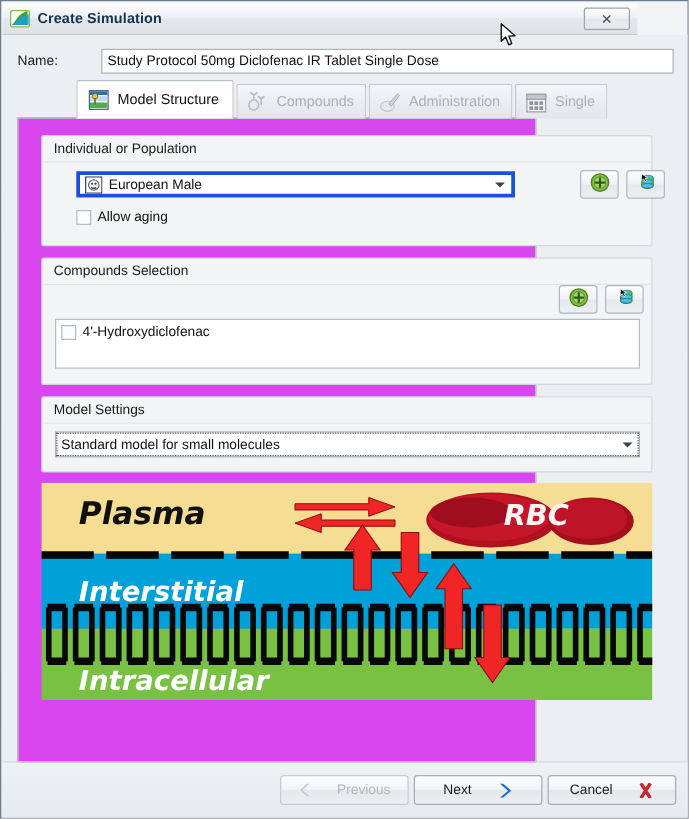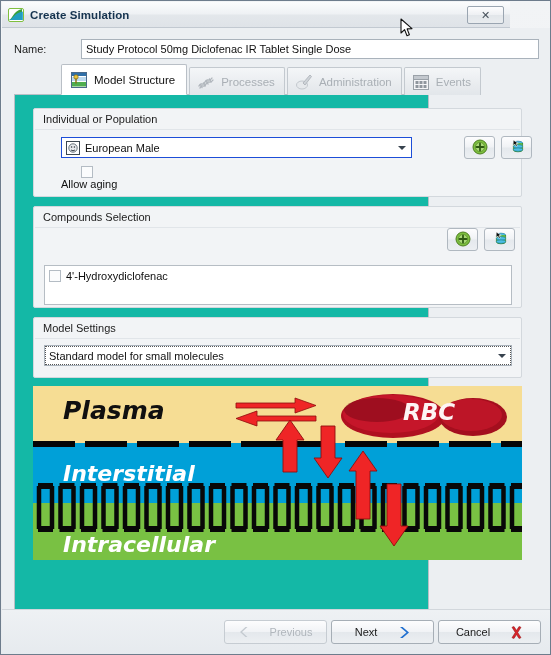--- a/index.html
+++ b/index.html
@@ -137,21 +137,21 @@
     position: relative;
   }
   .tab-label { white-space: nowrap; }
 
   
   .tabpage {
     position: absolute;
     left: 12px; top: 66px;
     width: 415px; height: 537px;
     box-sizing: border-box;
-    background: #14b8a6;
+    background: #d946ef;
     border: 1px solid #b9bfc6;
   }
 
   
   .group {
     position: absolute;
     box-sizing: border-box;
     border: 1px solid #d3d8dd;
     background: #f2f4f6;
     border-radius: 2px;
@@ -171,21 +171,21 @@
 
   #grp-individual { left: 18px; top: 13px; width: 489px; height: 89px; }
   #grp-compounds  { left: 18px; top: 111px; width: 489px; height: 102px; }
   #grp-settings   { left: 18px; top: 222px; width: 489px; height: 61px; }
 
   
   .combo {
     position: absolute;
     box-sizing: border-box;
     background: #ffffff;
-    border: 1px solid #1d4ed8;
+    border: 3px solid #1d4ed8;
     display: flex;
     align-items: center;
     padding-left: 4px;
     font-size: 11px;
     color: #101010;
   }
   .combo .arrow {
     position: absolute;
     right: 5px; top: 50%;
     margin-top: -2px;
@@ -222,21 +222,20 @@
   #btn-add-compound { left: 413px; top: 21px; }
   #btn-load-compound { left: 450px; top: 21px; }
 
   
   .cbrow {
     display: flex;
     align-items: center;
     height: 16px;
     font-size: 11px;
     color: #101010;
-    flex-direction: column;
   }
   .cbox {
     width: 12px; height: 12px;
     box-sizing: border-box;
     border: 1px solid #b4bcc4;
     background: #fbfcfd;
     margin-right: 5px;
     flex: 0 0 auto;
     position: relative;
   }
@@ -253,21 +252,20 @@
 
   
   .listbox {
     position: absolute;
     left: 10px; top: 48px;
     width: 468px; height: 40px;
     box-sizing: border-box;
     background: #ffffff;
     border: 1px solid #b6bdc4;
     overflow: hidden;
-    margin-top: 10px;
   }
   .listitem {
     display: flex;
     align-items: center;
     height: 19px;
     padding-left: 4px;
     border-bottom: 1px solid #e9ecef;
     font-size: 11px;
     color: #101010;
   }
@@ -339,33 +337,33 @@
             <rect x="3" y="3" width="14" height="3" fill="#2f6fa8"></rect>
             <rect x="3" y="7" width="14" height="4" fill="#bcd9ef"></rect>
             <rect x="3" y="12" width="14" height="4.5" fill="#4fae4f"></rect>
             <circle cx="7" cy="7" r="2.2" fill="#e8c53c" stroke="#8a6c12" stroke-width="0.7"></circle>
             <rect x="6.3" y="8.5" width="1.4" height="5" fill="#8a6c12"></rect>
           </svg>
         </span>
         <span class="tab-label">Model Structure</span>
       </div>
 
-
       <div class="tab">
         <span class="tab-icon">
           <svg width="20" height="20" viewBox="0 0 20 20">
-            <g fill="none" stroke="#b0b6bc" stroke-width="1.4" stroke-linecap="round">
-              <path d="M3 14 C5 9 7 15 9 10 C11 5 13 11 16 6"></path>
-              <path d="M4 16 C6 11 8 17 10 12 C12 7 14 13 17 8"></path>
-              <path d="M4.5 12.5 L6 15.5 M7.5 11 L9 14 M10.5 9 L12 12 M13.5 7 L15 10"></path>
+            <g fill="none" stroke="#b6bcc2" stroke-width="1.3">
+              <circle cx="7" cy="12" r="4"></circle>
+              <path d="M7 8 L7 4 M7 4 L4 2 M7 4 L10 2"></path>
+              <path d="M13 12 L13 7 M13 7 L10.5 5 M13 7 L15.5 5"></path>
             </g>
           </svg>
         </span>
-        <span class="tab-label">Processes</span>
-      </div>
+        <span class="tab-label">Compounds</span>
+      </div>
+
 
       <div class="tab">
         <span class="tab-icon">
           <svg width="20" height="20" viewBox="0 0 20 20">
             <ellipse cx="8" cy="13" rx="5.5" ry="4" fill="#e6e9ec" stroke="#c3c8ce"></ellipse>
             <path d="M16 3 L9 11 L11 13 L17.5 4.5 Z" fill="#cfd4d9" stroke="#a9afb5" stroke-width="0.8"></path>
           </svg>
         </span>
         <span class="tab-label">Administration</span>
       </div>
@@ -378,21 +376,21 @@
             <g fill="#8f969d">
               <rect x="4.5" y="9" width="3" height="3"></rect>
                 <rect x="8.5" y="9" width="3" height="3"></rect>
               <rect x="12.5" y="9" width="3" height="3"></rect>
                 <rect x="4.5" y="13" width="3" height="3"></rect>
               <rect x="8.5" y="13" width="3" height="3"></rect>
                 <rect x="12.5" y="13" width="3" height="3"></rect>
             </g>
           </svg>
         </span>
-        <span class="tab-label">Events</span>
+        <span class="tab-label">Single</span>
       </div>
     </div>
 
     <div class="tabpage">
 
       <div class="group" id="grp-individual">
         <span class="group-title">Individual or Population</span>
         <div class="group-sep"></div>
 
         <div class="combo" id="combo-individual">

